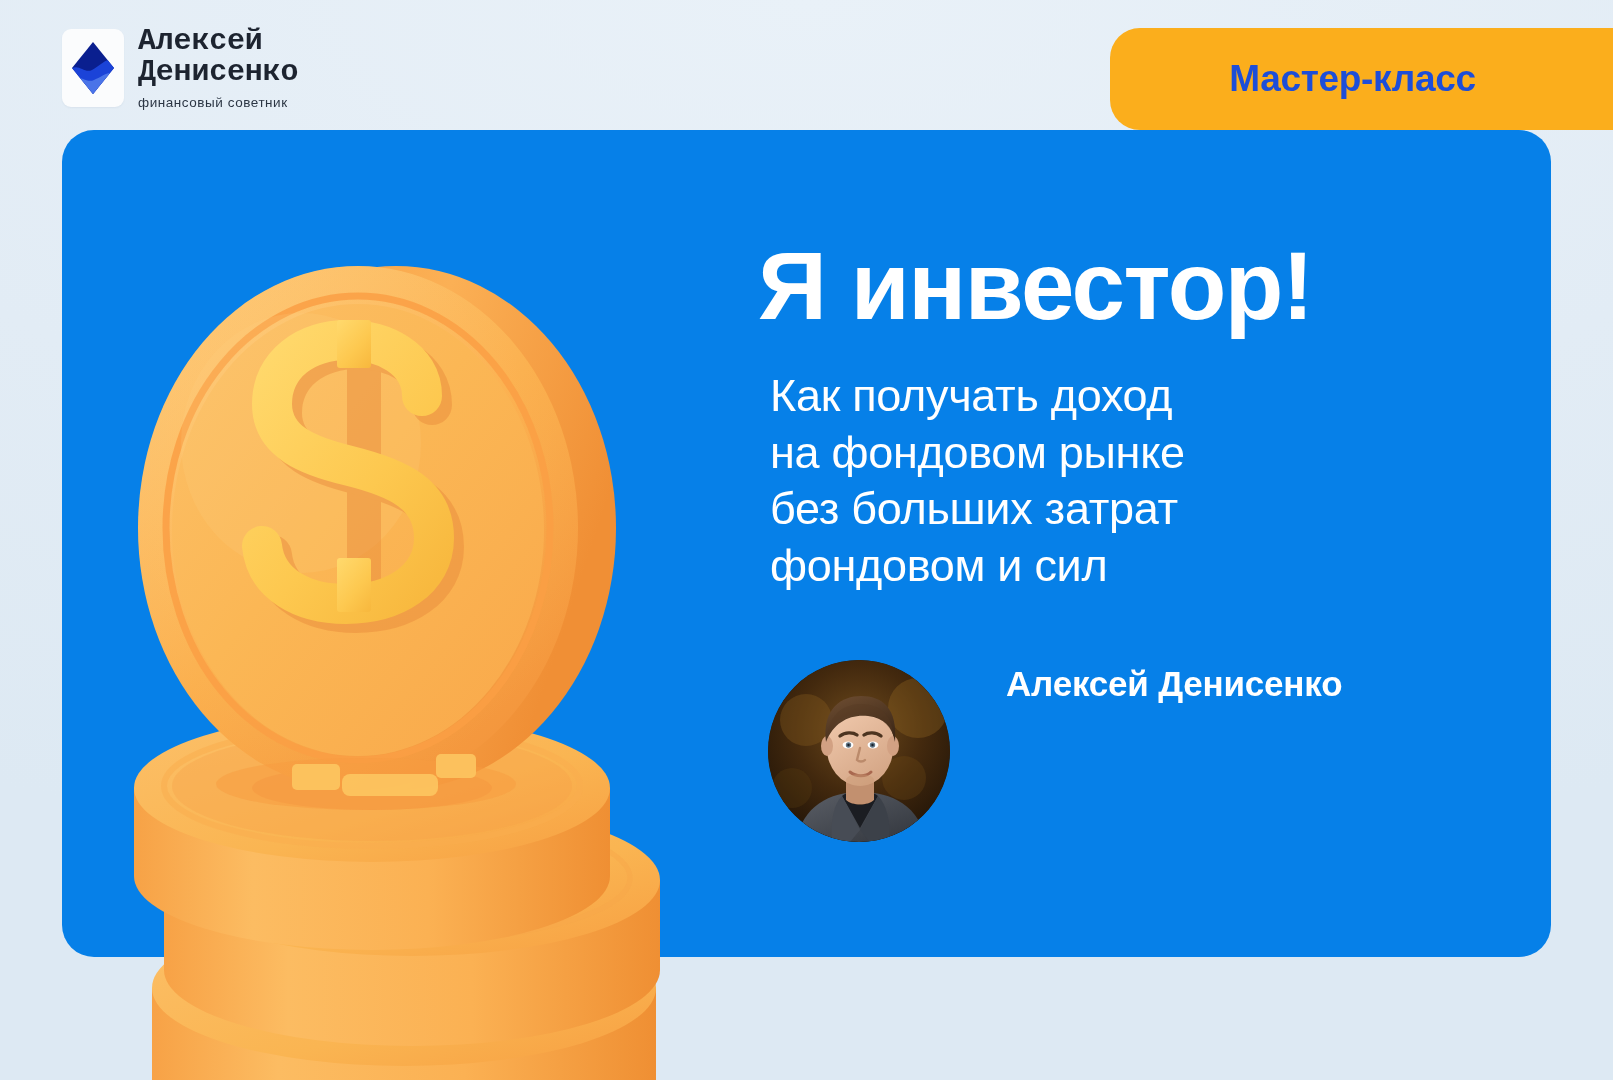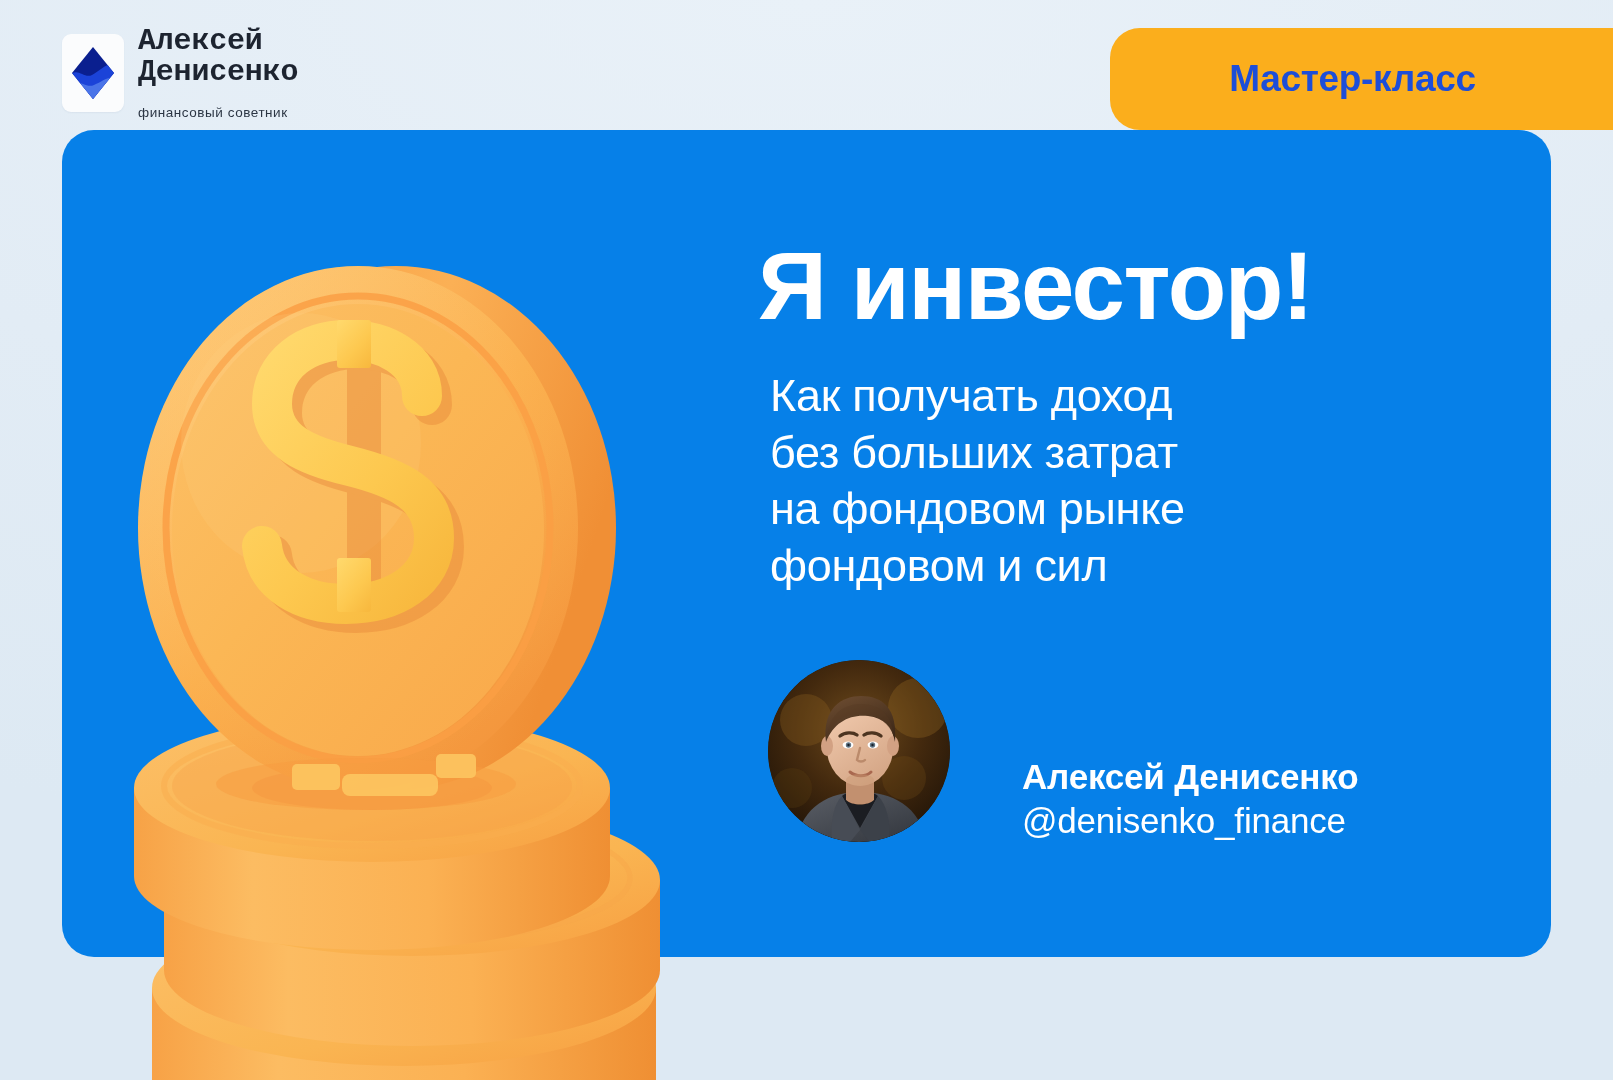--- a/index.html
+++ b/index.html
@@ -26,21 +26,21 @@
     box-shadow:0 1px 2px rgba(40,70,110,.06);
     flex:0 0 auto;
   }
   .logo-text{display:flex;flex-direction:column;}
   .logo-name{
     font-size:30px;font-weight:bold;color:#1d2430;line-height:1.04;
     letter-spacing:-.2px;white-space:nowrap;font-family:Liberation Mono, monospace;
   }
   .logo-tag{
     font-size:13.5px;color:#2c3644;letter-spacing:.55px;
-    margin-top:17px;white-space:nowrap;
+    margin-top:7px;white-space:nowrap;
   }
 
   
   .badge{
     position:absolute;left:1110px;top:28px;right:-10px;height:102px;
     background:#fbae1c;
     border-radius:30px 0 0 30px;
     display:flex;align-items:center;justify-content:center;
     padding-right:28px;
   }
@@ -61,21 +61,21 @@
     color:#ffffff;font-size:96px;font-weight:bold;line-height:1.0;
     letter-spacing:-1.5px;margin:0;white-space:nowrap;
   }
   .subtitle{
     margin:34px 0 0 12px;color:#ffffff;font-size:45px;line-height:1.26;
     letter-spacing:-.3px;font-weight:normal;
   }
   .subtitle span{display:block;white-space:nowrap;}
 
   
-  .speaker{position:absolute;left:768px;top:660px;display:flex;align-items:flex-end;gap:72px;}
+  .speaker{position:absolute;left:768px;top:660px;display:flex;align-items:flex-start;gap:56px;}
   .avatar{
     width:182px;height:182px;border-radius:50%;overflow:hidden;flex:0 0 auto;
     position:relative;background:#2a1d0e;
   }
   .avatar svg{display:block;width:100%;height:100%;}
   .speaker-text{display:flex;flex-direction:column;margin-top:4px;}
   .speaker-name{
     color:#ffffff;font-size:35px;font-weight:bold;letter-spacing:-.2px;
     line-height:1.16;white-space:nowrap;
   }
@@ -237,22 +237,22 @@
   </div>
 
   <div class="badge">
     <span class="badge-label">Мастер-класс</span>
   </div>
 
   <div class="content">
     <h1 class="title">Я инвестор!</h1>
     <div class="subtitle">
       <span>Как получать доход</span>
+      <span>на фондовом рынке</span>
       <span>без больших затрат</span>
-      <span>на фондовом рынке</span>
       <span>фондовом и сил</span>
     </div>
   </div>
 
   <div class="speaker">
     <div class="avatar">
       <svg viewBox="0 0 182 182" xmlns="http://www.w3.org/2000/svg">
         <defs>
           <radialGradient id="bgPhoto" cx="0.5" cy="0.38" r="0.78">
             <stop offset="0%" stop-color="#6d4a1c"></stop>
@@ -316,17 +316,16 @@
           <path d="M92 88 L89 100 C 91 102, 95 102, 97 100" stroke="#bb8a6b" stroke-width="2.4" fill="none" stroke-linecap="round"></path>
 
           <path d="M82 112 C 88 117, 98 117, 103 112" stroke="#a9684f" stroke-width="3" fill="none" stroke-linecap="round"></path>
 
           <ellipse cx="92" cy="120" rx="14" ry="6" fill="#c99873" opacity="0.45"></ellipse>
         </g>
       </svg>
     </div>
     <div class="speaker-text">
       <div class="speaker-name">Алексей Денисенко</div>
-      <div class="speaker-handle">@denisenko_finance</div>
     </div>
   </div>
 
 </div>
 
 </body></html>

